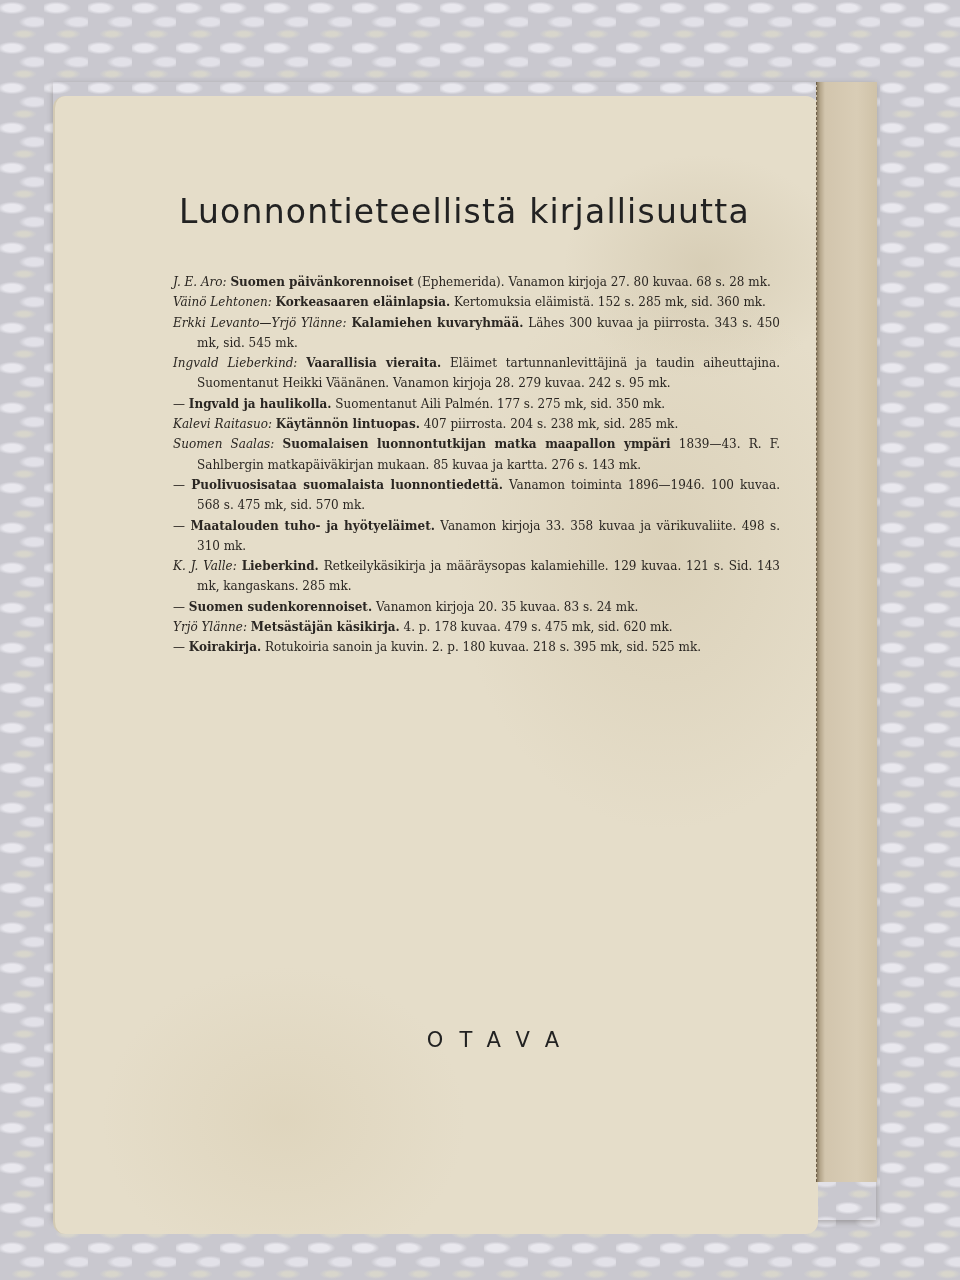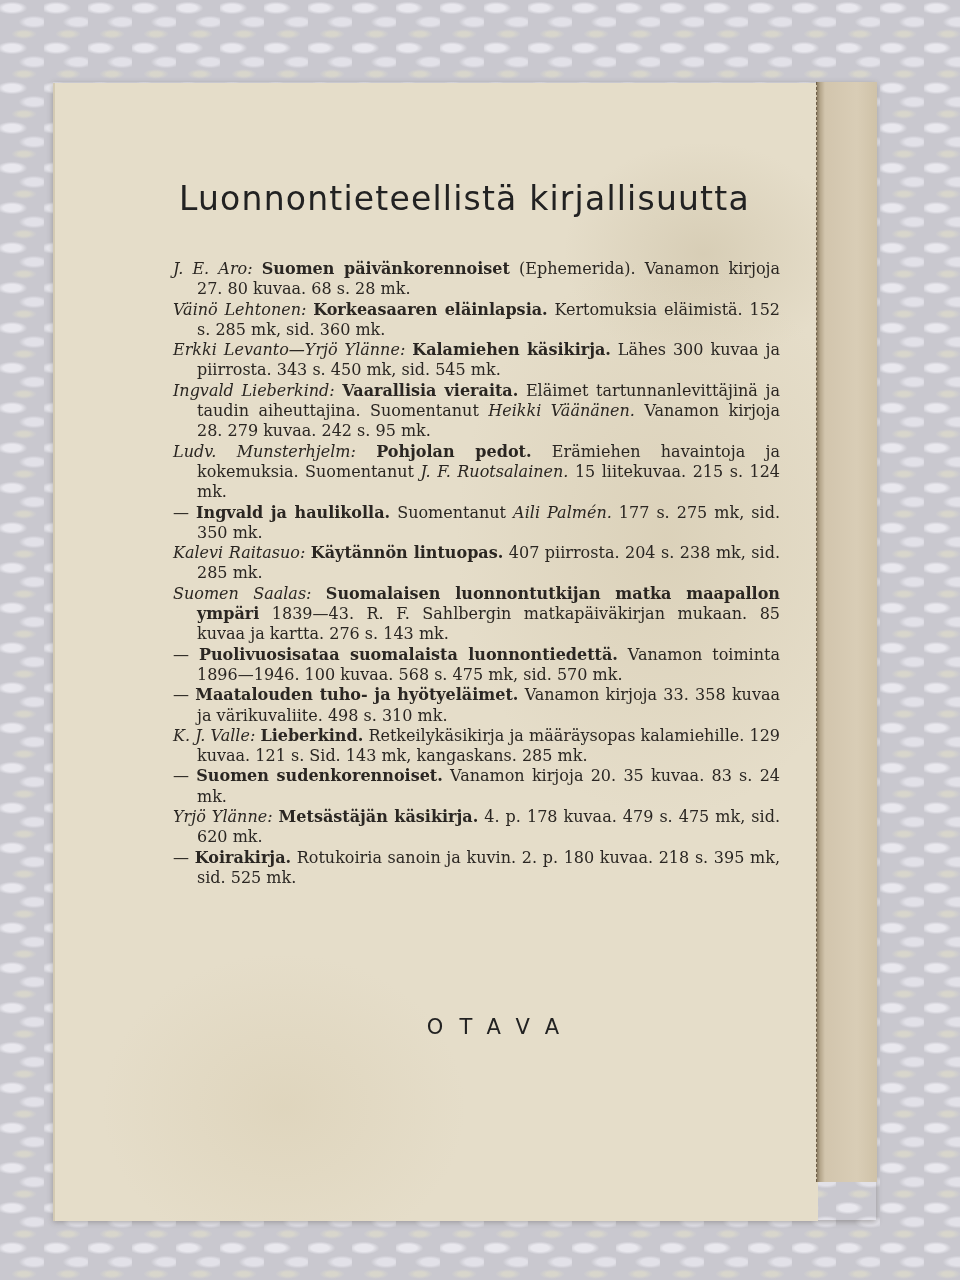--- a/index.html
+++ b/index.html
@@ -10,64 +10,64 @@
         radial-gradient(ellipse 22px 9px at 12px 8px, #e9e8ee 40%, rgba(0,0,0,0) 70%),
         radial-gradient(ellipse 22px 9px at 34px 22px, #e2e1e8 40%, rgba(0,0,0,0) 70%),
         radial-gradient(ellipse 18px 7px at 24px 34px, #d8d6cc 30%, rgba(0,0,0,0) 70%);
       background-size: 44px 40px, 44px 40px, 44px 40px;
     }
     .book {
       position: absolute; left: 53px; top: 82px; width: 823px; height: 1138px;
       box-shadow: 0 2px 6px rgba(60,55,45,0.35);
     }
     .cover {
-      position: absolute; left: 0; top: 1px; width: 763px; height: 1138px;
+      position: absolute; left: 0; top: 14px; width: 763px; height: 1138px;
       background-color: #e5ddc9;
       background-image:
         radial-gradient(ellipse 300px 400px at 80% 40%, rgba(190,175,140,0.25), rgba(0,0,0,0) 70%),
         radial-gradient(ellipse 260px 220px at 30% 90%, rgba(205,190,155,0.25), rgba(0,0,0,0) 70%),
         radial-gradient(ellipse 200px 160px at 85% 15%, rgba(175,160,125,0.25), rgba(0,0,0,0) 70%);
       border-left: 2px solid #d3cab3;
+      border-radius: 12px;
     }
     .spine {
       position: absolute; left: 763px; top: 0; width: 60px; height: 1100px;
       background: linear-gradient(90deg, #8a7c62 0px, #b4a58a 3px, #d2c5ad 8px, #d9cdb6 40px, #cfc2a8 60px);
       border-left: 1px dashed #6e5f48;
     }
     .title {
       position: absolute; left: 124px; top: 96px; width: 610px;
       font-family: "DejaVu Sans", sans-serif; font-size: 33px; color: #222;
       letter-spacing: 1.2px; white-space: nowrap;
     }
     .entries {
       position: absolute; left: 118px; top: 176px; width: 607px;
-      font-family: "DejaVu Serif", serif; font-size: 16px; line-height: 20.3px; color: #2a2622;
+      font-family: "DejaVu Serif", serif; font-size: 12px; line-height: 20.3px; color: #2a2622;
     }
     .entry { text-indent: -24px; padding-left: 24px; text-align: justify; }
     .author { font-style: italic; }
     .booktitle { font-weight: bold; }
-    .em { font-style: italic; }
+    .em { }
     .publisher {
       position: absolute; left: 320px; top: 932px; width: 200px;
       font-family: "DejaVu Sans", sans-serif; font-size: 21px; letter-spacing: 16px; color: #222; text-align: right;
     }
   </style>
 </head>
 <body>
 
 <div class="book">
   <div class="cover">
     <div class="title">Luonnontieteellistä kirjallisuutta</div>
 
     <div class="entries">
       <div class="entry"><span class="author">J. E. Aro:</span> <span class="booktitle">Suomen päivänkorennoiset</span><span> (Ephemerida). Vanamon kirjoja 27. 80 kuvaa. 68 s. 28 mk.</span></div>
       <div class="entry"><span class="author">Väinö Lehtonen:</span> <span class="booktitle">Korkeasaaren eläinlapsia.</span><span> Kertomuksia eläimistä. 152 s. 285 mk, sid. 360 mk.</span></div>
-      <div class="entry"><span class="author">Erkki Levanto—Yrjö Ylänne:</span> <span class="booktitle">Kalamiehen käsikirja.</span><span> Lähes 300 kuvaa ja piirrosta. 343 s. 450 mk, sid. 545 mk.</span></div>
+      <div class="entry"><span class="author">Erkki Levanto—Yrjö Ylänne:</span> <span class="booktitle">Kalamiehen kuvaryhmää.</span><span> Lähes 300 kuvaa ja piirrosta. 343 s. 450 mk, sid. 545 mk.</span></div>
       <div class="entry"><span class="author">Ingvald Lieberkind:</span> <span class="booktitle">Vaarallisia vieraita.</span><span> Eläimet tartunnanlevittäjinä ja taudin aiheuttajina. Suomentanut </span><span class="em">Heikki Väänänen.</span><span> Vanamon kirjoja 28. 279 kuvaa. 242 s. 95 mk.</span></div>
-      <div class="entry"><span class="author">Ludv. Munsterhjelm:</span> <span class="booktitle">Pohjolan pedot.</span><span> Erämiehen havaintoja ja kokemuksia. Suomentanut </span><span class="em">J. F. Ruotsalainen.</span><span> 15 liitekuvaa. 215 s. 124 mk.</span></div>
       <div class="entry"><span>—</span> <span class="booktitle">Ingvald ja haulikolla.</span><span> Suomentanut </span><span class="em">Aili Palmén.</span><span> 177 s. 275 mk, sid. 350 mk.</span></div>
       <div class="entry"><span class="author">Kalevi Raitasuo:</span> <span class="booktitle">Käytännön lintuopas.</span><span> 407 piirrosta. 204 s. 238 mk, sid. 285 mk.</span></div>
       <div class="entry"><span class="author">Suomen Saalas:</span> <span class="booktitle">Suomalaisen luonnontutkijan matka maapallon ympäri</span><span> 1839—43. R. F. Sahlbergin matkapäiväkirjan mukaan. 85 kuvaa ja kartta. 276 s. 143 mk.</span></div>
       <div class="entry"><span>—</span> <span class="booktitle">Puolivuosisataa suomalaista luonnontiedettä.</span><span> Vanamon toiminta 1896—1946. 100 kuvaa. 568 s. 475 mk, sid. 570 mk.</span></div>
       <div class="entry"><span>—</span> <span class="booktitle">Maatalouden tuho- ja hyötyeläimet.</span><span> Vanamon kirjoja 33. 358 kuvaa ja värikuvaliite. 498 s. 310 mk.</span></div>
       <div class="entry"><span class="author">K. J. Valle:</span> <span class="booktitle">Lieberkind.</span><span> Retkeilykäsikirja ja määräysopas kalamiehille. 129 kuvaa. 121 s. Sid. 143 mk, kangaskans. 285 mk.</span></div>
       <div class="entry"><span>—</span> <span class="booktitle">Suomen sudenkorennoiset.</span><span> Vanamon kirjoja 20. 35 kuvaa. 83 s. 24 mk.</span></div>
       <div class="entry"><span class="author">Yrjö Ylänne:</span> <span class="booktitle">Metsästäjän käsikirja.</span><span> 4. p. 178 kuvaa. 479 s. 475 mk, sid. 620 mk.</span></div>
       <div class="entry"><span>—</span> <span class="booktitle">Koirakirja.</span><span> Rotukoiria sanoin ja kuvin. 2. p. 180 kuvaa. 218 s. 395 mk, sid. 525 mk.</span></div>
     </div>

